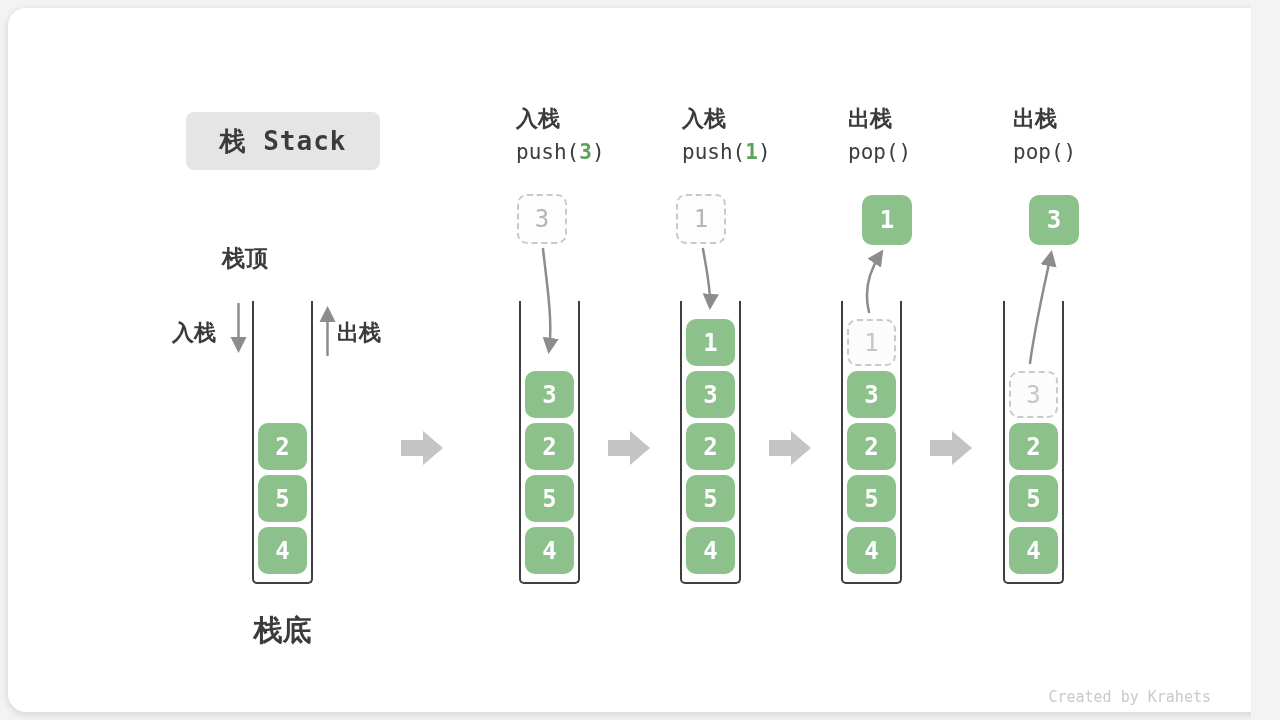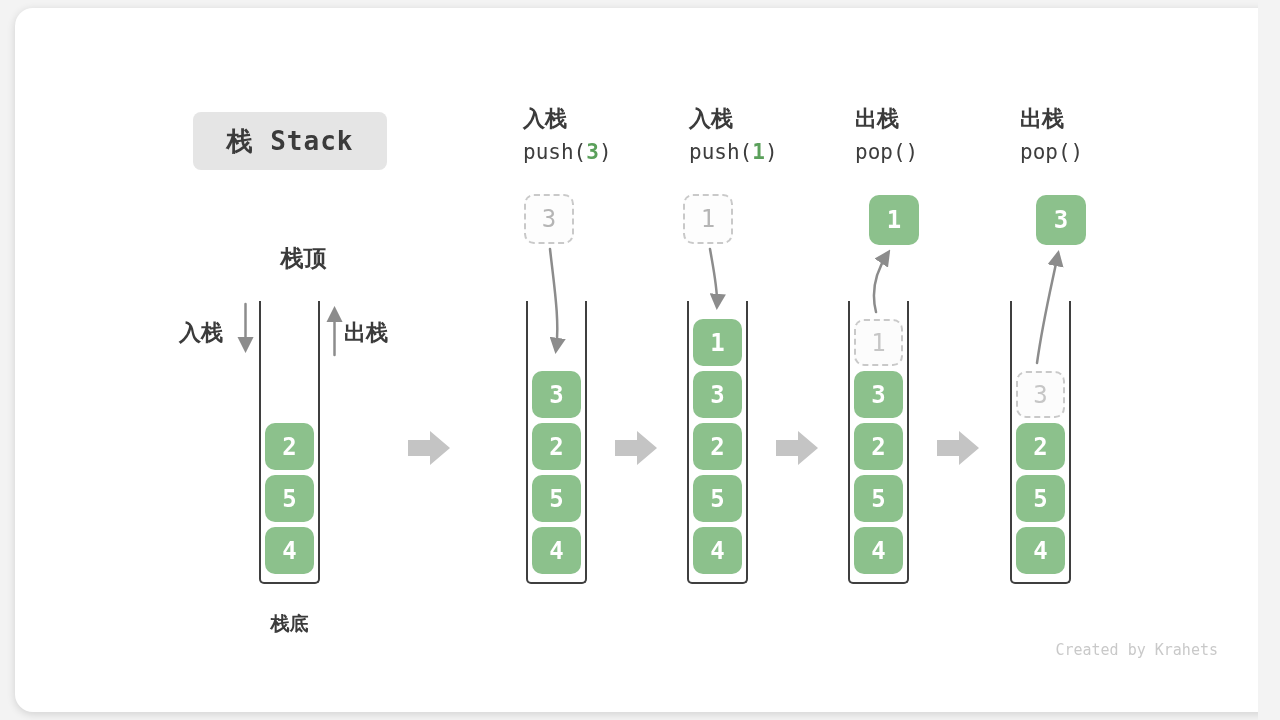--- a/index.html
+++ b/index.html
@@ -1,32 +1,32 @@
 <!DOCTYPE html>
 <html style="--green: #8CC18C; --arg-green: #5BA05B; --arrow: #8C8C8C; --block: #C4C4C4; --text-dark: #3B3B3B; --ghost: #C9C9C9; --title-bg: #E5E5E5; --wm: #C9C9C9;"><head>
 <meta charset="utf-8">
 <style>
   html,body{margin:0;padding:0;background:#f3f3f3;}
   .canvas{position:relative;width:1251px;height:720px;overflow:hidden;
-          font-family:"DejaVu Sans",sans-serif;margin-left:7px;}
+          font-family:"DejaVu Sans",sans-serif;}
   .card{position:absolute;left:8px;top:8px;width:1264px;height:704px;
         background:#ffffff;border-radius:18px;
         box-shadow:0 2px 8px rgba(0,0,0,.14);}
 
   
   .title-box{position:absolute;left:186px;top:112px;width:194px;height:58px;
              background:var(--title-bg,#e5e5e5);border-radius:8px;
              display:flex;align-items:center;justify-content:center;
              font:bold 26px "DejaVu Sans Mono",monospace;
              color:var(--text-dark,#3b3b3b);letter-spacing:1px;}
 
   
   .cjk{position:absolute;font-weight:bold;color:var(--text-dark,#3b3b3b);}
-  .lbl-top{left:236px;top:243px;width:121px;text-align:center;font-size:23px;}
-  .lbl-bottom{left:222px;top:611px;width:121px;text-align:center;font-size:19px;}
+  .lbl-top{left:222px;top:243px;width:121px;font-size:23px;}
+  .lbl-bottom{left:222px;top:611px;width:121px;text-align:center;font-size:29px;}
   .lbl-push{left:172px;top:318px;font-size:22px;}
   .lbl-pop{left:337px;top:318px;font-size:22px;}
 
   
   .col-header{position:absolute;top:105px;}
   #header-1{left:516px;} #header-2{left:682px;} #header-3{left:848px;} #header-4{left:1013px;}
   .col-header .op{font-size:22px;font-weight:bold;color:var(--text-dark,#3b3b3b);line-height:28px;}
   .col-header .code{font:21px "DejaVu Sans Mono",monospace;color:#3d3d3d;margin-top:7px;text-align:right;}
   .col-header .code .arg{color:var(--arg-green,#5ba05b);font-weight:bold;}
 
@@ -50,21 +50,21 @@
   .float.solid{background:var(--green,#8cc18c);color:#fff;font-weight:bold;}
   #float-1{left:517px;top:194px;} #float-2{left:676px;top:194px;}
   #float-3{left:862px;top:195px;} #float-4{left:1029px;top:195px;}
 
   
   .overlay{position:absolute;left:0;top:0;pointer-events:none;}
   .arrow-line{stroke:var(--arrow,#8c8c8c);stroke-width:2.5;fill:none;stroke-linecap:round;}
   .arrow-head{fill:var(--arrow,#8c8c8c);}
   .block-arrow{fill:var(--block,#c4c4c4);}
 
-  .watermark{position:absolute;right:40px;top:641px;
+  .watermark{position:absolute;right:40px;top:688px;
              font:15px "DejaVu Sans Mono",monospace;color:var(--wm,#c9c9c9);}
 </style>
 </head>
 <body>
 
 <div class="canvas">
   <div class="card"></div>
 
   <div class="title-box">
     <span>栈 Stack</span>

